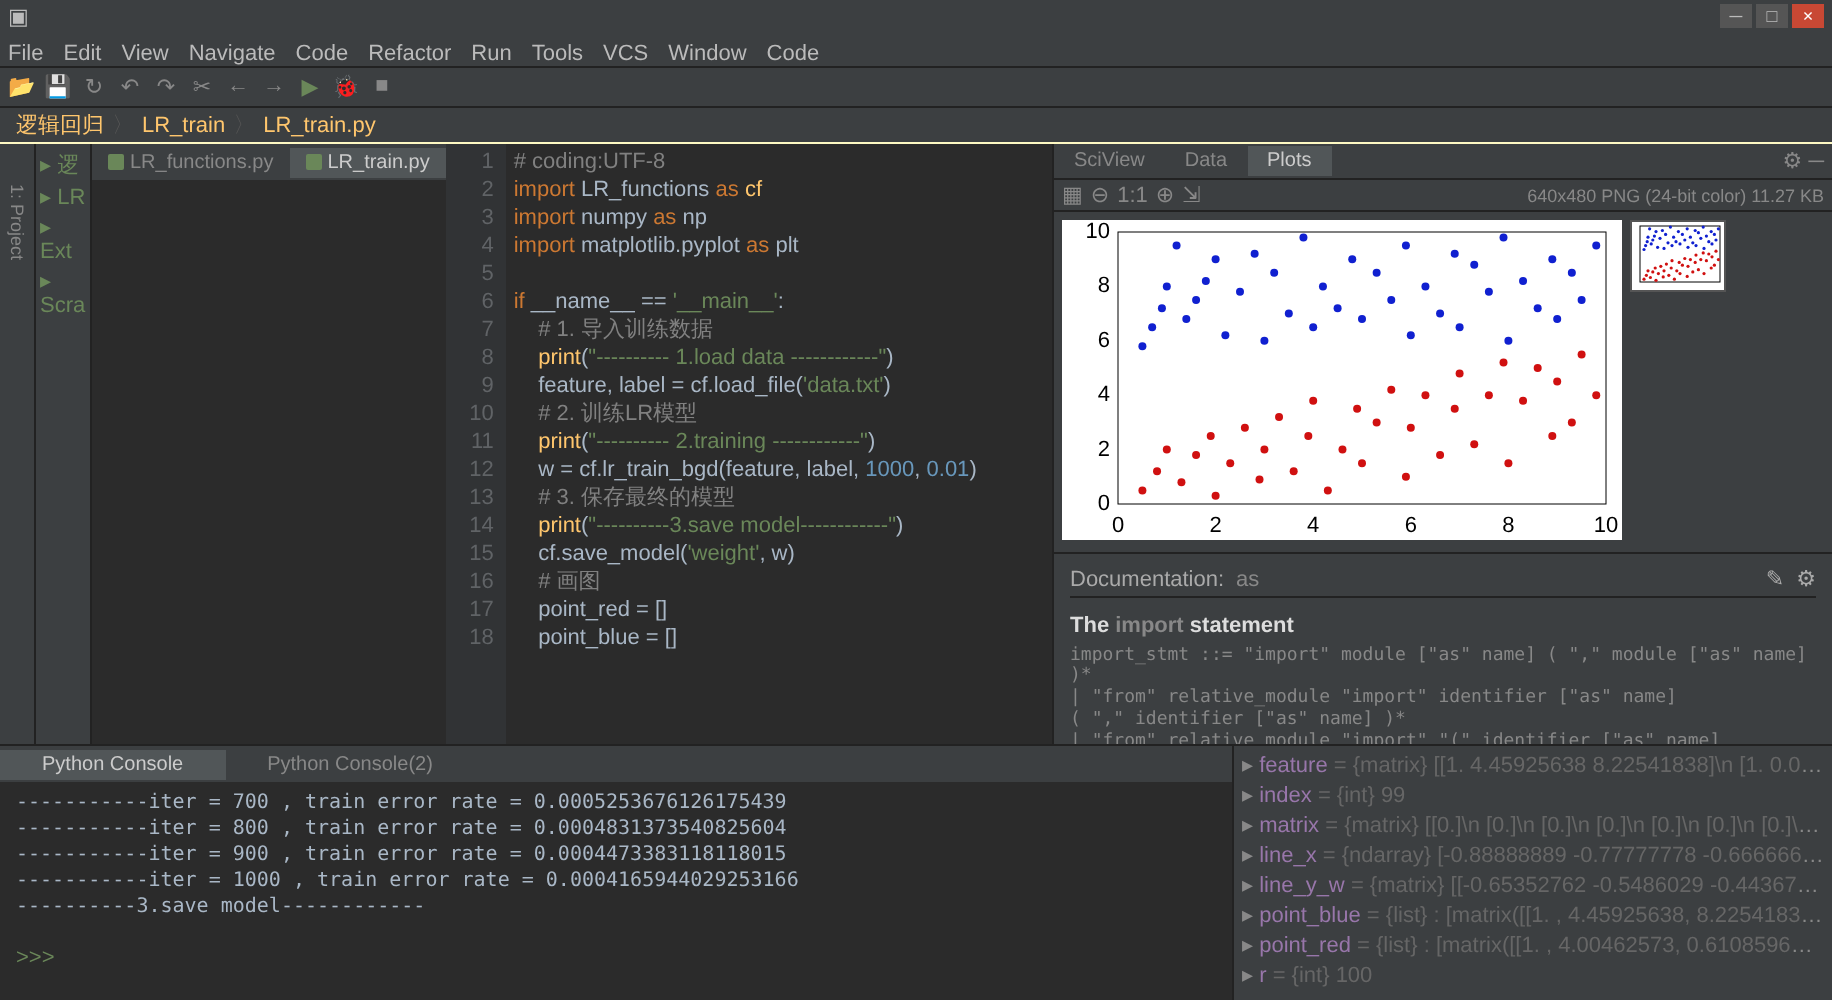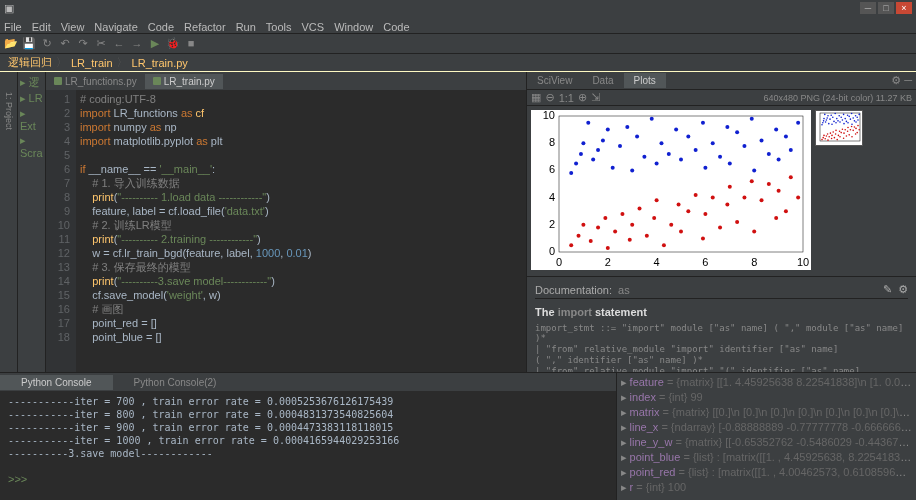--- a/index.html
+++ b/index.html
@@ -11,21 +11,21 @@
 .menubar{height:18px;background:#3c3f41;display:flex;align-items:flex-end;padding:0 4px;gap:10px;font-size:10px;color:#bbb;border-bottom:1px solid #222}
 .toolbar{height:20px;background:#3c3f41;display:flex;align-items:center;padding:0 4px;gap:4px;border-bottom:1px solid #222}
 .toolbar span{width:14px;height:14px;display:inline-block;font-size:11px;color:#888;text-align:center}
 .breadcrumb{height:18px;background:#3c3f41;display:flex;align-items:center;padding:0 8px;gap:4px;font-size:10px;color:#888;border-bottom:1px solid #fef9c3}
 .breadcrumb>span{color:#ffc66d}
 .main{display:flex;height:300px}
 .leftgutter{width:18px;background:#3c3f41;border-right:1px solid #222;display:flex;flex-direction:column;align-items:center;padding-top:20px;gap:20px}
 .leftgutter span{writing-mode:vertical-rl;font-size:9px;color:#888}
 .projtree{width:28px;background:#3c3f41;border-right:1px solid #222;padding:2px;font-size:9px;color:#888}
 .projtree div{padding:1px 0;color:#6a8759}
-.editor{flex:1;background:#2b2b2b;display:flex;flex-direction:column;min-width:0}
+.editor{flex:1;background:#2b2b2b;display:flex;flex-direction:row;min-width:0}
 .tabs{height:18px;background:#3c3f41;display:flex;align-items:center}
 .tab{padding:2px 8px;font-size:10px;color:#888;display:flex;align-items:center;gap:3px}
 .tab.active{background:#515658;color:#ccc}
 .tab::before{content:"";width:8px;height:8px;background:#6a8759;border-radius:1px}
 .code{flex:1;display:flex;overflow:hidden;font-family:Consolas,monospace;font-size:11px}
 .gutter{width:30px;background:#313335;color:#606366;text-align:right;padding:2px 6px 2px 2px;line-height:14px}
 .codelines{flex:1;padding:2px 4px;line-height:14px;white-space:pre}
 .kw{color:#cc7832}.str{color:#6a8759}.num{color:#6897bb}.cm{color:#808080}.fn{color:#ffc66d}
 .rightpane{width:390px;background:#3c3f41;border-left:1px solid #222;display:flex;flex-direction:column}
 .scitabs{height:18px;display:flex;align-items:center;background:#3c3f41;border-bottom:1px solid #222}

